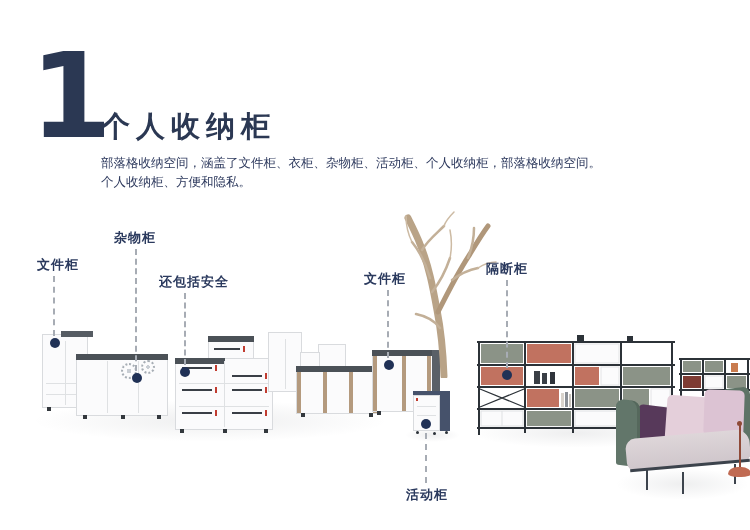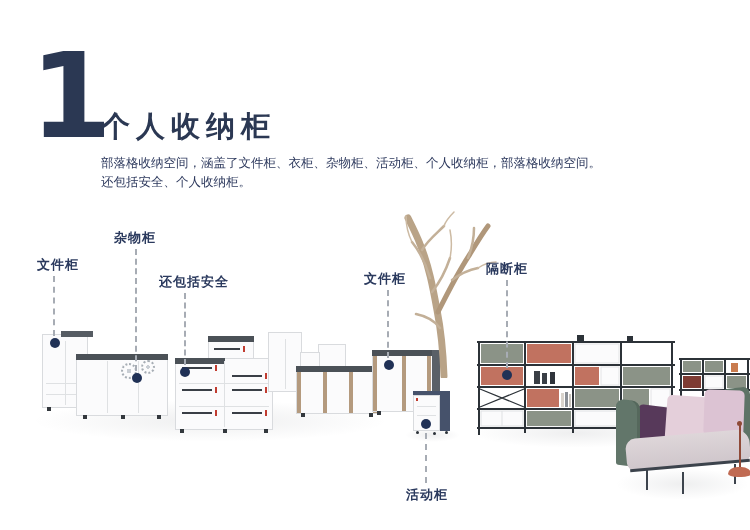--- a/index.html
+++ b/index.html
@@ -33,21 +33,21 @@
   .wheel{position:absolute;width:3px;height:3px;border-radius:50%;background:#2b3138;}
   .cushion{position:absolute;border-radius:5px;}
   .leg{position:absolute;width:2px;background:#3c434c;}
 </style>
 </head>
 <body>
 
 <div class="abs big-number">1</div>
 <h1 class="abs page-title">个人收纳柜</h1>
 <p class="abs desc">部落格收纳空间，涵盖了文件柜、衣柜、杂物柜、活动柜、个人收纳柜，部落格收纳空间。</p>
-<p class="abs desc desc2">还包括安全、个人收纳柜。</p>
+<p class="abs desc desc2">个人收纳柜、方便和隐私。</p>
 
 <div class="abs" style="left:0;top:200px;width:750px;height:330px;">
 
   <div class="abs shadow" style="left:30px;top:200px;width:360px;height:42px;"></div>
   <div class="abs shadow" style="left:470px;top:218px;width:210px;height:30px;"></div>
   <div class="abs shadow" style="left:615px;top:268px;width:135px;height:32px;"></div>
   <div class="abs shadow" style="left:405px;top:228px;width:55px;height:14px;"></div>
 
   <div class="abs cab" style="left:42px;top:134px;width:46px;height:74px;">
     <div class="abs" style="left:18px;top:-4px;width:32px;height:6px;background:#565c63;"></div>

